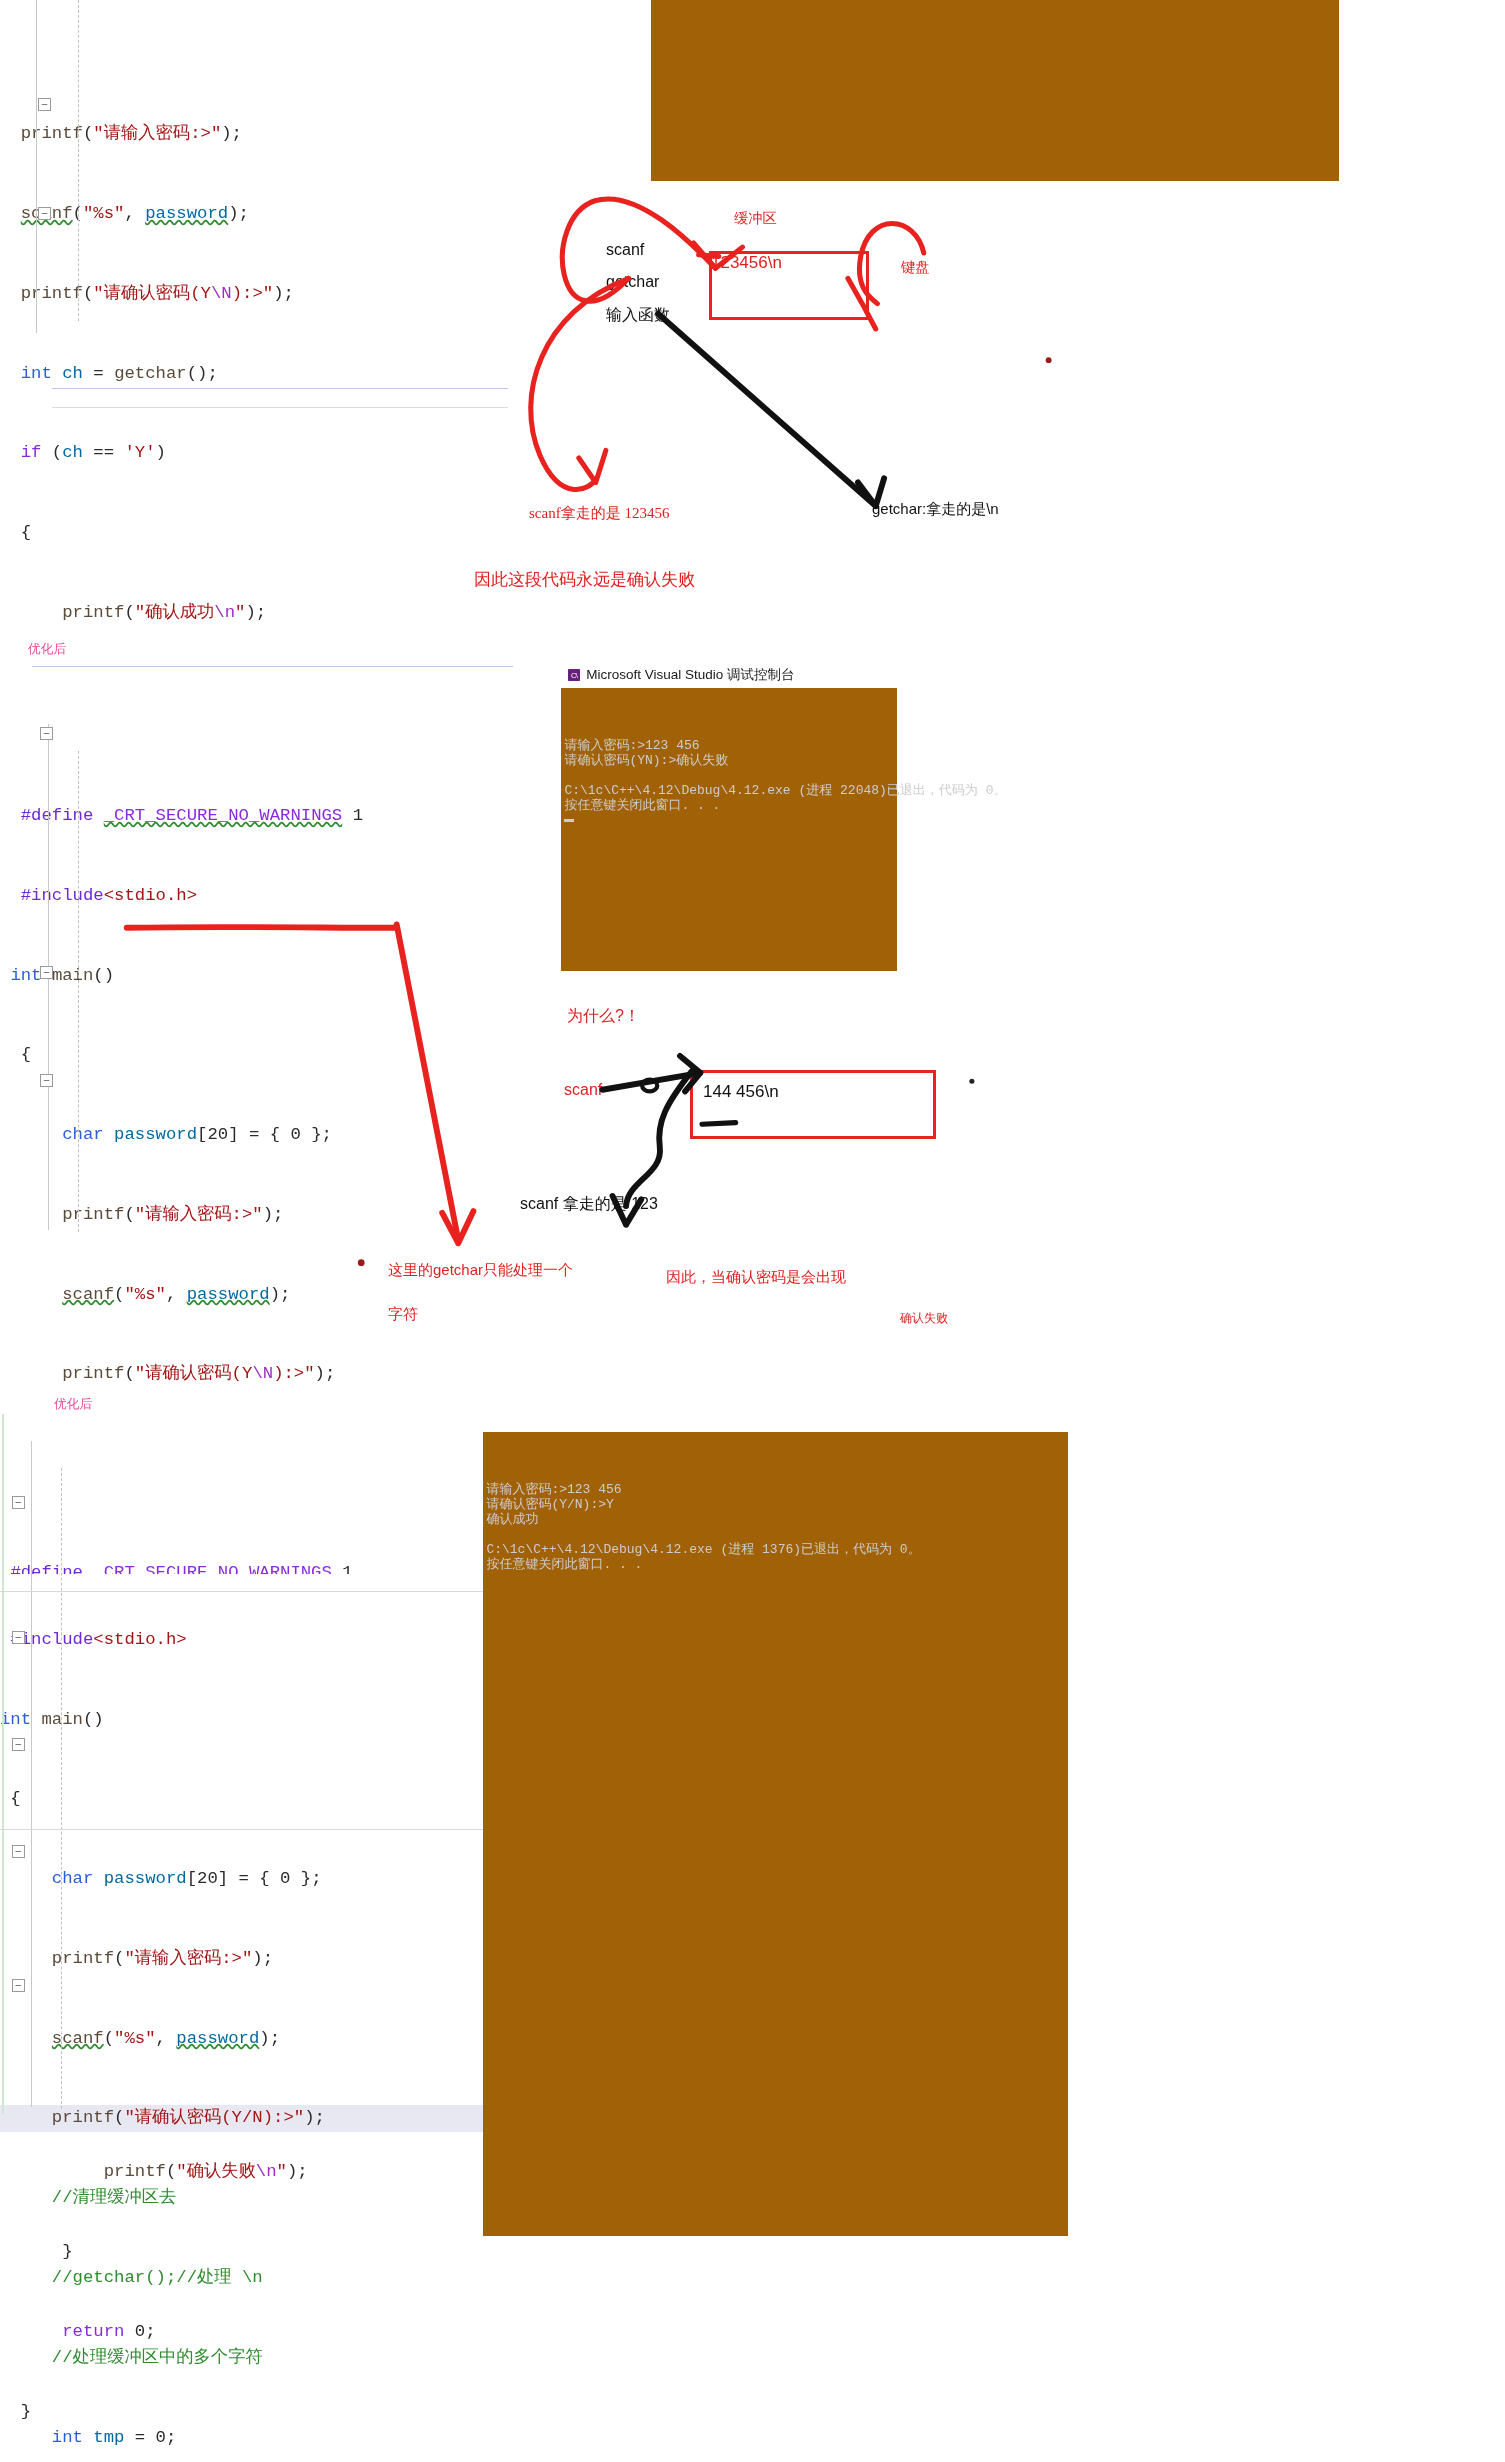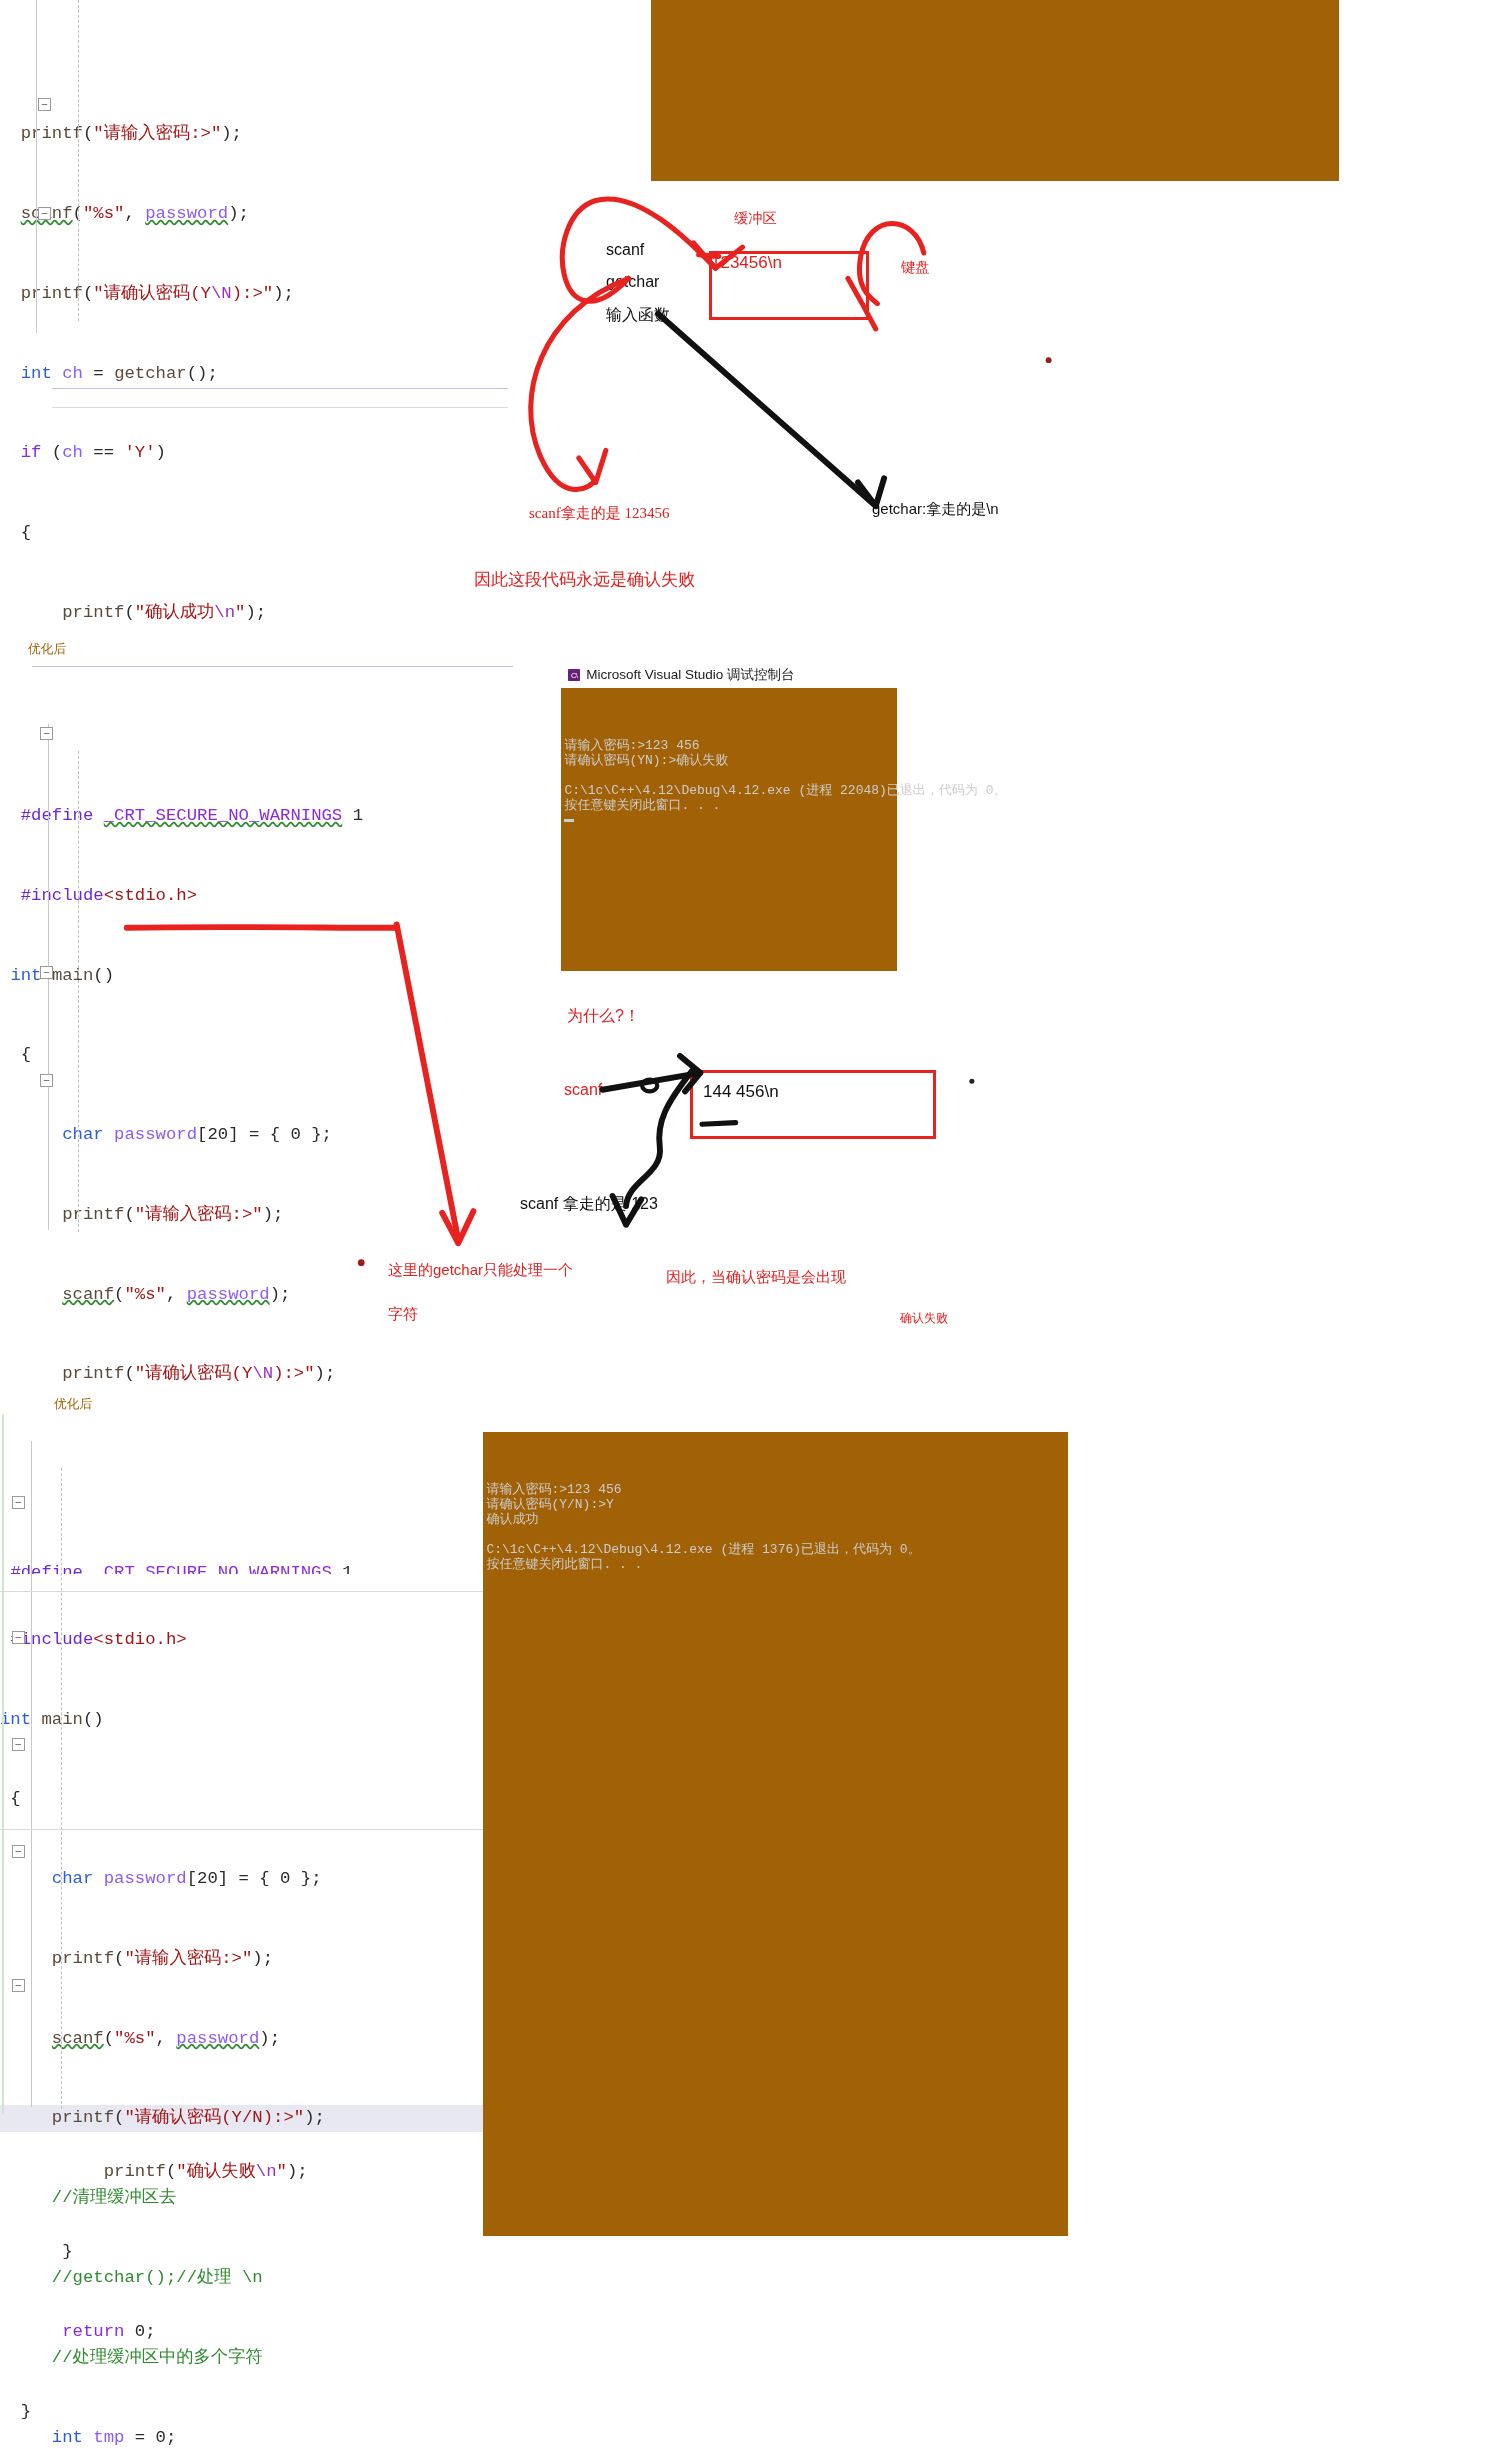--- a/index.html
+++ b/index.html
@@ -14,21 +14,21 @@
   .kw{color:#2b5fd9;}       
   .kw2{color:#8a2be2;}      
   .fn{color:#5a4a3a;}       
   .str{color:#a31515;}      
   .esc{color:#9b30c0;}      
   .num{color:#2b2b2b;}
   .pp{color:#6d28d9;}       
   .ppname{color:#8a2be2;}
   .hdr{color:#a31515;}
   .cmt{color:#2e8b2e;}      
-  .id{color:#8b5cf6;}
+  .id{color:#0369a1;}
   .squig{text-decoration:underline wavy #2e8b2e;text-decoration-skip-ink:none;}
   .hl{background:#e8e8f2;}
 
   .foldbox{position:absolute;width:11px;height:11px;border:0.8px solid #9a9a9a;background:#fff;
            font-family:"Liberation Sans",sans-serif;font-size:10px;line-height:9.3px;text-align:center;color:#555;}
   .vline{position:absolute;width:0.8px;background:#c8c8c8;}
   .dline{position:absolute;width:0;border-left:0.8px dashed #c0c0c0;}
 
   
   .console{position:absolute;background:#a16207;color:#ccc;
@@ -40,21 +40,21 @@
         display:flex;align-items:center;gap:5.9px;}
   .vsicon{width:12.7px;height:12.7px;background:#68217a;color:#fff;font-size:7.6px;
           font-family:"Liberation Sans",sans-serif;display:flex;align-items:center;
           justify-content:center;border-radius:0.8px;letter-spacing:-0.8px;}
   .caret{display:inline-block;width:9.3px;height:2.5px;background:#ccc;vertical-align:middle;}
 
   
   .note{position:absolute;font-family:"Liberation Sans","DejaVu Sans",sans-serif;white-space:pre;}
   .red{color:#e02020;}
   .blk{color:#111;}
-  .lbl-opt{position:absolute;color:#a16207;font-family:"Liberation Sans",sans-serif;font-size:12.7px;}
+  .lbl-opt{position:absolute;color:#ec4899;font-family:"Liberation Sans",sans-serif;font-size:12.7px;}
   svg.ink{position:absolute;left:0;top:0;width:1506px;height:2462px;pointer-events:none;}
   .rbox{position:absolute;border:3.4px solid #e8221f;}
   .sep{position:absolute;background:#d9d9d9;height:0.8px;}
   .hrule{position:absolute;border-top:1.7px solid #b9c6e8;}
 </style>
 </head>
 <body>
 
 <div class="console" style="left:651px;top:-51px;width:688px;height:232px;"></div>
 

